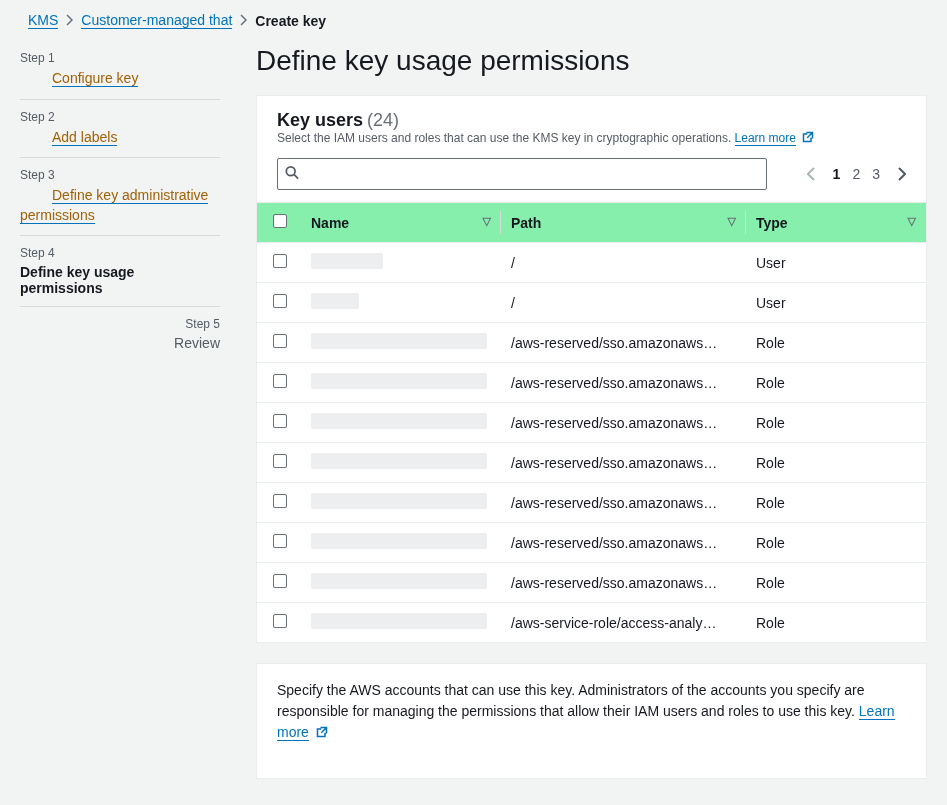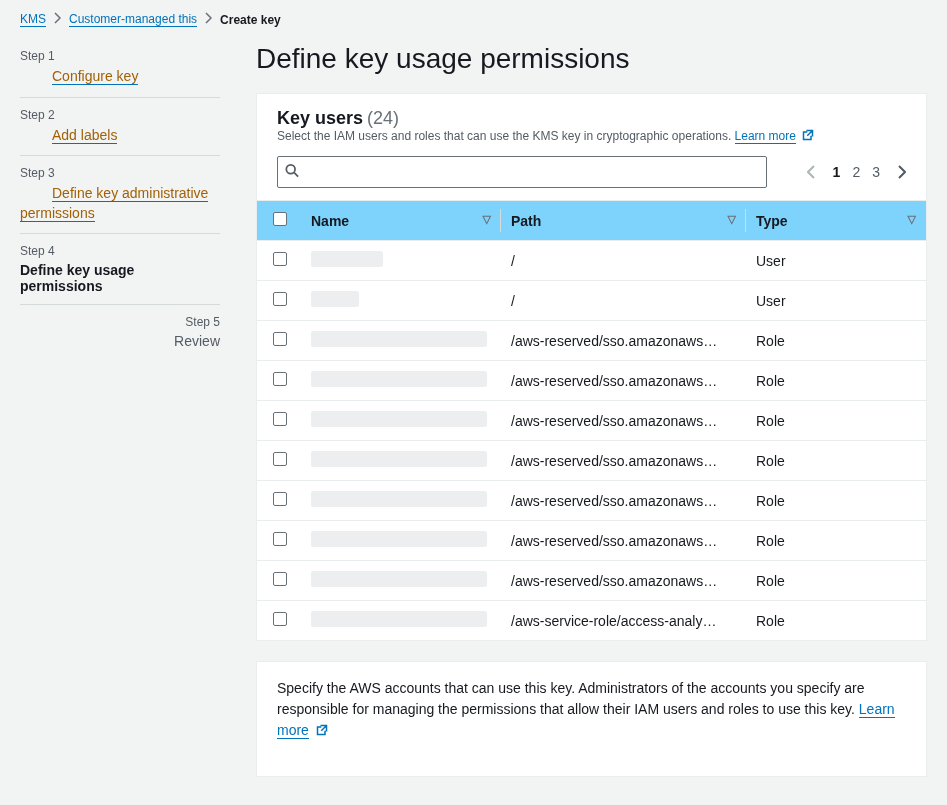--- a/index.html
+++ b/index.html
@@ -1,21 +1,21 @@
 <!DOCTYPE html>
 <html><head>
 <meta charset="utf-8">
 <style>
   *{box-sizing:border-box;}
   html,body{margin:0;padding:0;}
   body{font-family:"Amazon Ember","Helvetica Neue",Arial,sans-serif;font-size:14px;color:#16191f;background:#f2f3f3;width:947px;}
   a{color:#0073bb;}
 
   
-  .breadcrumb{display:flex;align-items:center;gap:8px;padding:12px 20px;font-size:12px;text-align:right;}
+  .breadcrumb{display:flex;align-items:center;gap:8px;padding:12px 28px;font-size:14px;text-align:right;}
   .breadcrumb-link{color:#0073bb;text-decoration:none;border-bottom:1px solid #0073bb;}
   .breadcrumb-sep{color:#545b64;}
   .breadcrumb-current{font-weight:700;color:#16191f;}
 
   .layout{display:flex;gap:36px;padding:0 20px 20px 20px;}
   .left{width:200px;flex-shrink:0;}
   .right{flex:1;min-width:0;}
 
   
   .step{padding:10px 0;border-bottom:1px solid #d5dbdb;}
@@ -38,21 +38,21 @@
   .toolbar{display:flex;align-items:center;gap:6px;padding:0 20px 12px 20px;}
   .searchbox{position:relative;flex:0 0 490px;}
   .search-icon{position:absolute;left:8px;top:50%;transform:translateY(-50%);color:#545b64;}
   .search-input{width:100%;height:32px;padding:4px 8px 4px 28px;border:1px solid #687078;border-radius:2px;font-size:14px;}
   .pager{display:flex;align-items:center;gap:12px;margin-left:auto;color:#545b64;}
   .pager-num{cursor:pointer;}
   .pager .cur{font-weight:700;color:#16191f;}
   .pager-arrow{display:inline-flex;}
 
   table{width:100%;border-collapse:collapse;table-layout:fixed;}
-  thead th{background:#7dd3fc;border-top:1px solid #eaeded;border-bottom:1px solid #eaeded;font-weight:700;font-size:14px;text-align:left;padding:8px 10px;color:#16191f;position:relative;}
+  thead th{background:#86efac;border-top:1px solid #eaeded;border-bottom:1px solid #eaeded;font-weight:700;font-size:14px;text-align:left;padding:8px 10px;color:#16191f;position:relative;}
   thead th.colsep::after{content:"";position:absolute;right:0;top:8px;bottom:8px;width:1px;background:#d5dbdb;}
   .sort-ind{float:right;color:#687078;font-size:11px;}
   tbody td{padding:8px 10px;border-bottom:1px solid #eaeded;font-size:14px;color:#16191f;vertical-align:middle;}
   tbody tr:last-child td{border-bottom:none;}
   .col-check{width:44px;text-align:center;}
   .col-name{width:200px;}
   .col-path{width:auto;}
   .col-type{width:180px;}
   .path-cell{white-space:nowrap;overflow:hidden;text-overflow:ellipsis;}
   input.chk{width:14px;height:14px;border:1px solid #687078;border-radius:2px;appearance:none;background:#fff;cursor:pointer;}
@@ -66,21 +66,21 @@
 </head>
 <body>
 
 <div class="breadcrumb">
   <a href="#" class="breadcrumb-link">KMS</a>
   <span class="breadcrumb-sep">
     <svg width="7" height="12" viewBox="0 0 7 12">
         <path d="M1 1l5 5-5 5" stroke="#687078" stroke-width="1.5" fill="none"></path>
       </svg>
   </span>
-  <a href="#" class="breadcrumb-link">Customer-managed this</a>
+  <a href="#" class="breadcrumb-link">Customer-managed that</a>
   <span class="breadcrumb-sep">
     <svg width="7" height="12" viewBox="0 0 7 12">
         <path d="M1 1l5 5-5 5" stroke="#687078" stroke-width="1.5" fill="none"></path>
       </svg>
   </span>
   <span class="breadcrumb-current">Create key</span>
 </div>
 
 <div class="layout">
 

